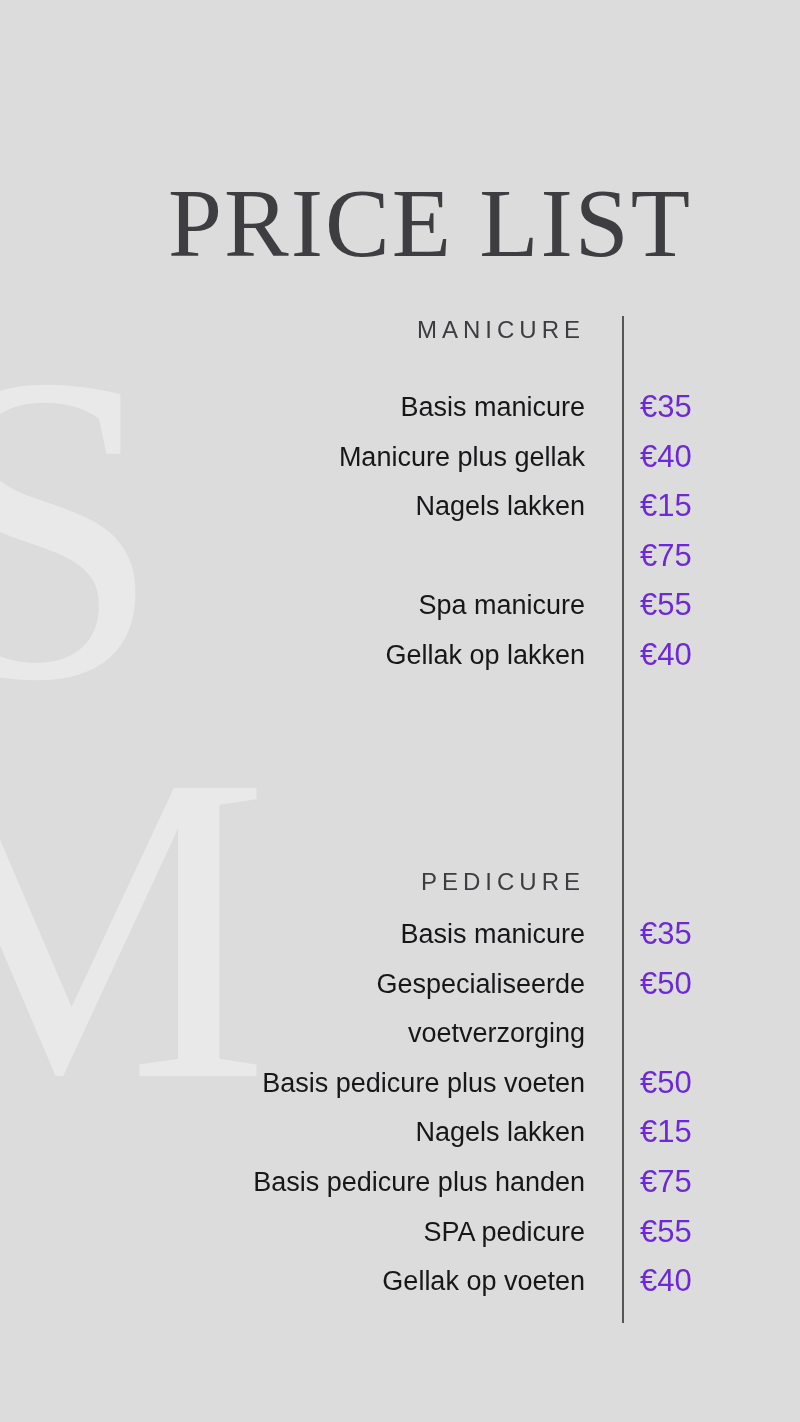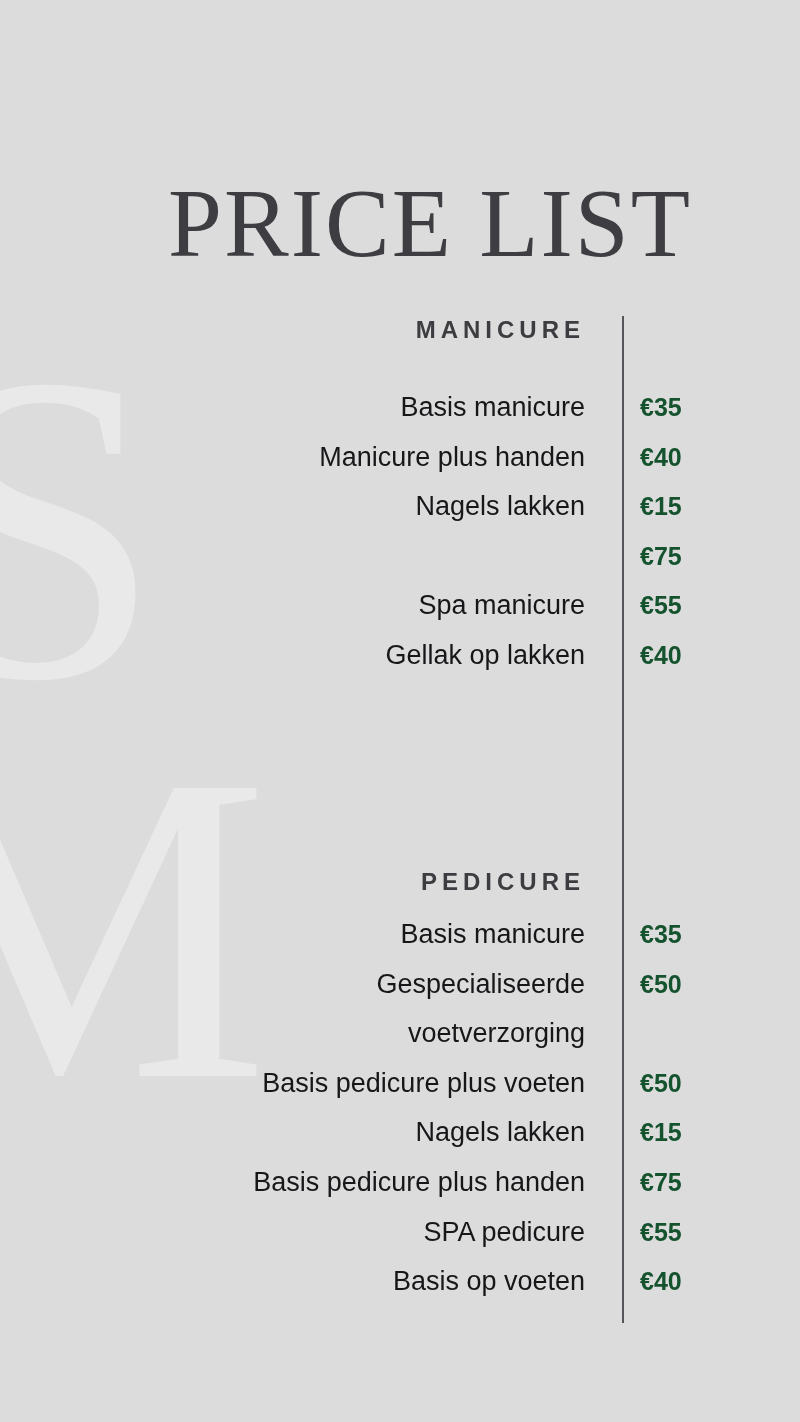--- a/index.html
+++ b/index.html
@@ -11,47 +11,47 @@
              pointer-events:none;}
   .wm-s{top:308px;left:-82px;}
   .wm-m{top:708px;left:-122px;}
   .title{position:absolute;top:110px;left:100px;width:660px;
          text-align:center;font-family:"Liberation Serif",serif;
          font-size:97px;font-weight:400;color:#3d3d42;letter-spacing:2px;
          white-space:nowrap;line-height:1;}
   .divider{position:absolute;left:622px;top:316px;width:2px;height:1007px;
            background:#56565a;}
   .section-heading{position:absolute;right:215px;height:28px;line-height:28px;
-                   font-size:24px;font-weight:700;letter-spacing:5px;
+                   font-size:24px;font-weight:400;letter-spacing:5px;
                    color:#3c3c41;white-space:nowrap;}
   .row{position:absolute;left:0;right:0;height:50px;}
   .row .label{position:absolute;right:215px;top:0;height:50px;line-height:50px;
               font-size:27px;color:#17171a;white-space:nowrap;}
   .row .price{position:absolute;left:640px;top:0;height:50px;line-height:50px;
-              font-size:25px;color:#14532d;white-space:nowrap;font-weight:bold;}
+              font-size:31px;color:#6d28d9;white-space:nowrap;}
 </style>
 </head>
 <body>
 
 <div class="page">
   <div class="watermark wm-s">S</div>
   <div class="watermark wm-m">M</div>
 
   <h1 class="title">PRICE LIST</h1>
 
   <div class="divider"></div>
 
   <div id="sections">
       <div class="section-heading" style="top: 316px;">MANICURE</div>
       <div class="row" style="top: 382px;">
         <span class="label">Basis manicure</span>
         <span class="price">€35</span>
       </div>
       <div class="row" style="top: 431.6px;">
-        <span class="label">Manicure plus handen</span>
+        <span class="label">Manicure plus gellak</span>
         <span class="price">€40</span>
       </div>
       <div class="row" style="top: 481.2px;">
         <span class="label">Nagels lakken</span>
         <span class="price">€15</span>
       </div>
       <div class="row" style="top: 530.8px;">
         <span class="price">€75</span>
       </div>
       <div class="row" style="top: 580.4px;">
@@ -84,17 +84,17 @@
       </div>
       <div class="row" style="top: 1157px;">
         <span class="label">Basis pedicure plus handen</span>
         <span class="price">€75</span>
       </div>
       <div class="row" style="top: 1206.6px;">
         <span class="label">SPA pedicure</span>
         <span class="price">€55</span>
       </div>
       <div class="row" style="top: 1256.2px;">
-        <span class="label">Basis op voeten</span>
+        <span class="label">Gellak op voeten</span>
         <span class="price">€40</span>
       </div>
     </div>
 </div>
 
 </body></html>

